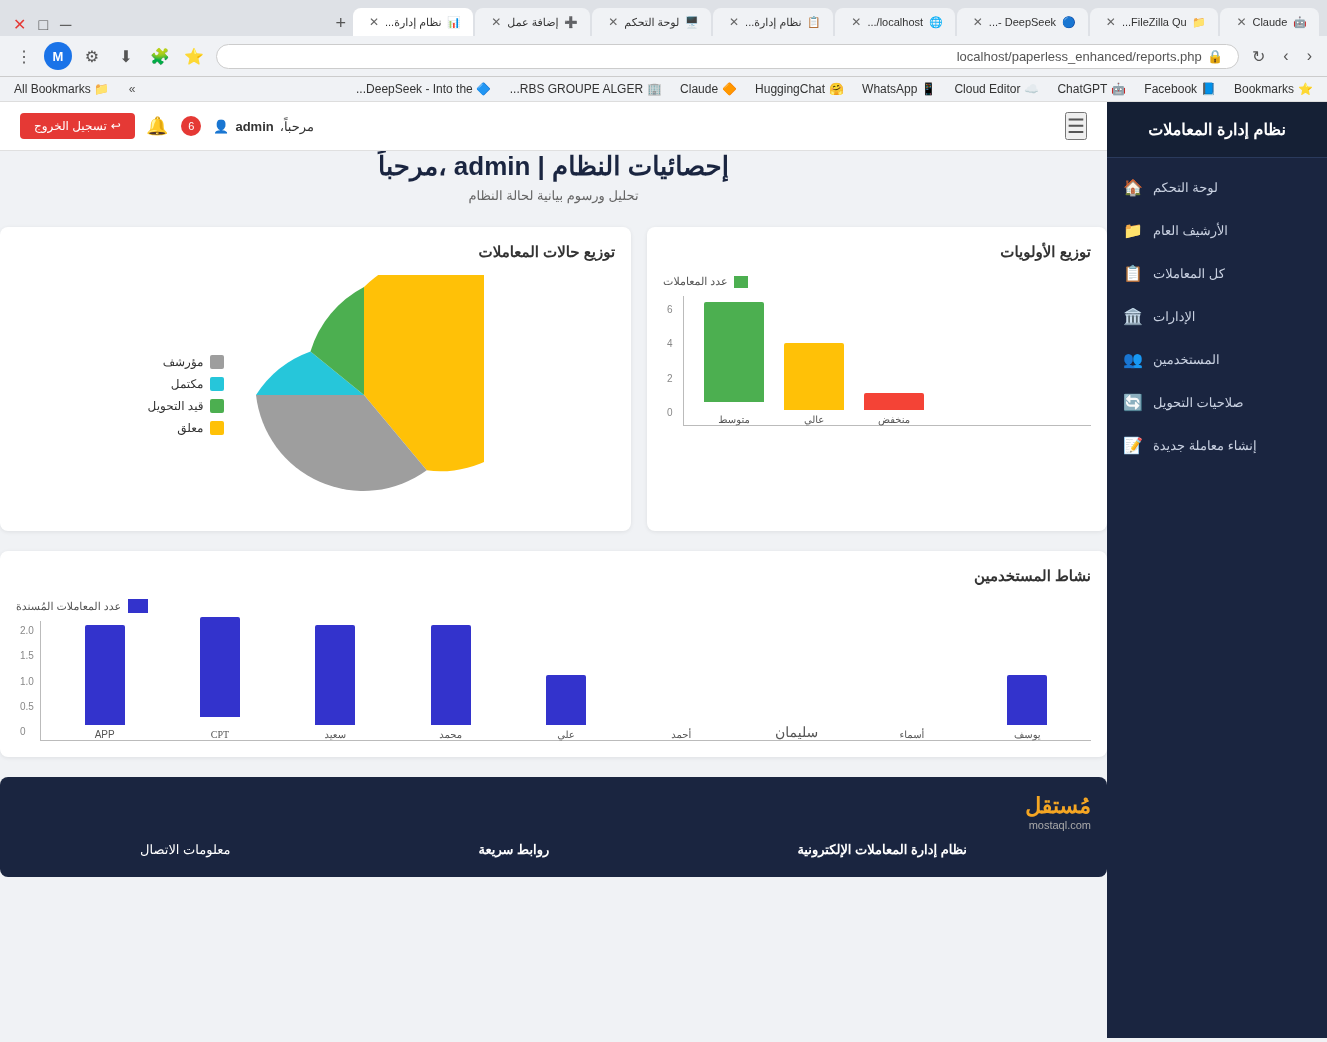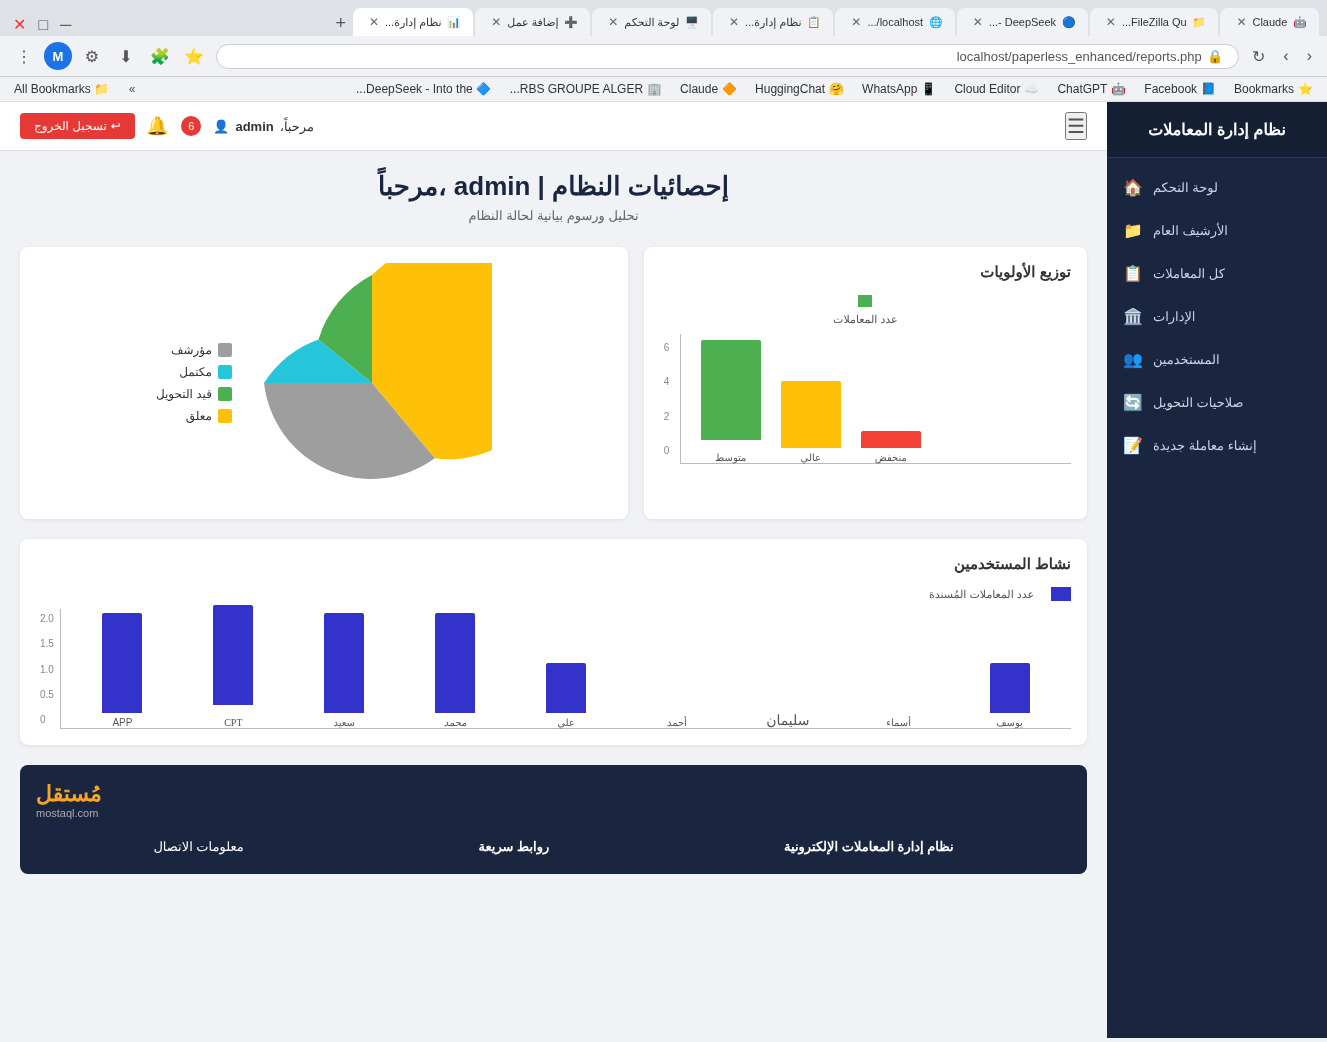--- a/index.html
+++ b/index.html
@@ -33,41 +33,41 @@
     .sidebar-item-icon { font-size: 16px; color: #7a8aaa; }
 
     
     .top-nav { background: #fff; display: flex; align-items: center; justify-content: space-between; padding: 10px 20px; border-bottom: 1px solid #e0e0e0; direction: rtl; }
     .top-nav-left { display: flex; align-items: center; gap: 12px; }
     .top-nav-user { font-size: 13px; color: #333; display: flex; align-items: center; gap: 6px; }
     .notification-badge { background: #e53935; color: #fff; border-radius: 50%; width: 20px; height: 20px; font-size: 11px; display: flex; align-items: center; justify-content: center; }
     .hamburger { font-size: 20px; color: #555; cursor: pointer; }
 
     
-    .main-content { flex: 1; overflow-y: auto; padding: 20px; direction: rtl; }
+    .main-content { flex: 1; overflow-y: auto; direction: rtl; }
     .page-header { text-align: center; margin-bottom: 24px; }
     .page-title { font-size: 26px; font-weight: bold; color: #1a2540; margin-bottom: 6px; }
     .page-subtitle { font-size: 13px; color: #666; }
 
     
     .charts-row { display: flex; gap: 16px; margin-bottom: 20px; }
     .chart-card { background: #fff; border-radius: 8px; padding: 16px; flex: 1; box-shadow: 0 1px 4px rgba(0,0,0,0.08); }
     .chart-title { font-size: 15px; font-weight: bold; color: #333; text-align: right; margin-bottom: 14px; }
-    .bar-chart-legend { display: flex; align-items: center; gap: 6px; justify-content: flex-end; margin-bottom: 8px; font-size: 11px; color: #555; flex-direction: column; }
+    .bar-chart-legend { display: flex; align-items: center; gap: 6px; justify-content: flex-end; margin-bottom: 8px; font-size: 11px; color: #555; }
     .legend-color { width: 14px; height: 12px; display: inline-block; }
 
     
     .pie-chart-container { display: flex; align-items: center; justify-content: center; gap: 20px; }
     .pie-legend { display: flex; flex-direction: column; gap: 8px; font-size: 12px; color: #333; }
     .pie-legend-item { display: flex; align-items: center; gap: 6px; }
     .pie-legend-color { width: 14px; height: 14px; display: inline-block; border-radius: 2px; }
 
     
     .activity-card { background: #fff; border-radius: 8px; padding: 16px; box-shadow: 0 1px 4px rgba(0,0,0,0.08); }
-    .activity-legend { display: flex; align-items: center; gap: 17px; margin-bottom: 8px; font-size: 11px; color: #555; }
+    .activity-legend { display: flex; align-items: center; gap: 7px; justify-content: flex-end; margin-bottom: 8px; font-size: 11px; color: #555; }
   </style>
 </head>
 <body>
 
 <div class="browser-chrome">
 
   <div class="browser-tabs">
     <div class="tab">
       <span>🤖</span>
       <span>Claude</span>
@@ -273,20 +273,21 @@
               </div>
               <div style="display:flex;flex-direction:column;align-items:center;">
                 <div style="width:60px; height:17px; background:#f44336; border-radius:2px 2px 0 0;"></div>
                 <span style="font-size:10px;color:#555;margin-top:4px;">منخفض</span>
               </div>
             </div>
           </div>
         </div>
 
         <div class="chart-card" style="flex:1.4;">
+          <div class="chart-title">توزيع حالات المعاملات</div>
           <div class="pie-chart-container">
 
             <svg width="240" height="240" viewBox="0 0 200 200">
 
               <path d="M100,100 L100,10 A90,90 0 1,1 152.3,162.8 Z" fill="#ffc107"></path>
 
               <path d="M100,100 L152.3,162.8 A90,90 0 0,1 10,100 Z" fill="#9e9e9e"></path>
 
               <path d="M100,100 L10,100 A90,90 0 0,1 55.4,63.7 Z" fill="#26c6da"></path>
 
@@ -335,21 +336,21 @@
               <span style="font-size:10px;color:#555;margin-top:4px;">APP</span>
             </div>
             <div style="display:flex;flex-direction:column;align-items:center;flex:1;">
               <div style="width:40px;height:100px;background:#3333cc;border-radius:2px 2px 0 0;"></div>
               <span style="font-size:10px;color:#555;margin-top:12px;font-family:Liberation Serif, serif;">CPT</span>
             </div>
             <div style="display:flex;flex-direction:column;align-items:center;flex:1;">
               <div style="width:40px;height:100px;background:#3333cc;border-radius:2px 2px 0 0;"></div>
               <span style="font-size:10px;color:#555;margin-top:4px;">سعيد</span>
             </div>
-            <div style="display:flex;flex-direction:column;align-items:center;flex:1;font-style:italic;">
+            <div style="display:flex;flex-direction:column;align-items:center;flex:1;">
               <div style="width:40px;height:100px;background:#3333cc;border-radius:2px 2px 0 0;"></div>
               <span style="font-size:10px;color:#555;margin-top:4px;">محمد</span>
             </div>
             <div style="display:flex;flex-direction:column;align-items:center;flex:1;text-align:right;">
               <div style="width:40px;height:50px;background:#3333cc;border-radius:2px 2px 0 0;"></div>
               <span style="font-size:10px;color:#555;margin-top:4px;">علي</span>
             </div>
             <div style="display:flex;flex-direction:column;align-items:center;flex:1;">
               <div style="width:40px;height:0px;background:#3333cc;border-radius:2px 2px 0 0;"></div>
               <span style="font-size:10px;color:#555;margin-top:4px;">أحمد</span>
@@ -364,21 +365,21 @@
             </div>
             <div style="display:flex;flex-direction:column;align-items:center;flex:1;">
               <div style="width:40px;height:50px;background:#3333cc;border-radius:2px 2px 0 0;"></div>
               <span style="font-size:10px;color:#555;margin-top:4px;">يوسف</span>
             </div>
           </div>
         </div>
       </div>
 
       <div style="background:#1a2540; color:#c8d0e0; margin-top:20px; border-radius:8px; padding:16px;">
-        <div style="text-align:left; margin-bottom:20px;">
+        <div style="text-align:right; margin-bottom:11px;">
           <span style="color:#f5a623; font-size:22px; font-weight:bold; font-family:serif;">مُستقل</span>
           <div style="color:#aaa; font-size:11px;">mostaql.com</div>
         </div>
         <div style="display:flex; justify-content:space-around; font-size:13px;">
           <div>
             <div style="font-weight:bold; color:#fff; margin-bottom:4px;">نظام إدارة المعاملات الإلكترونية</div>
           </div>
           <div>
             <div style="font-weight:bold; color:#fff; margin-bottom:4px;">روابط سريعة</div>
           </div>

